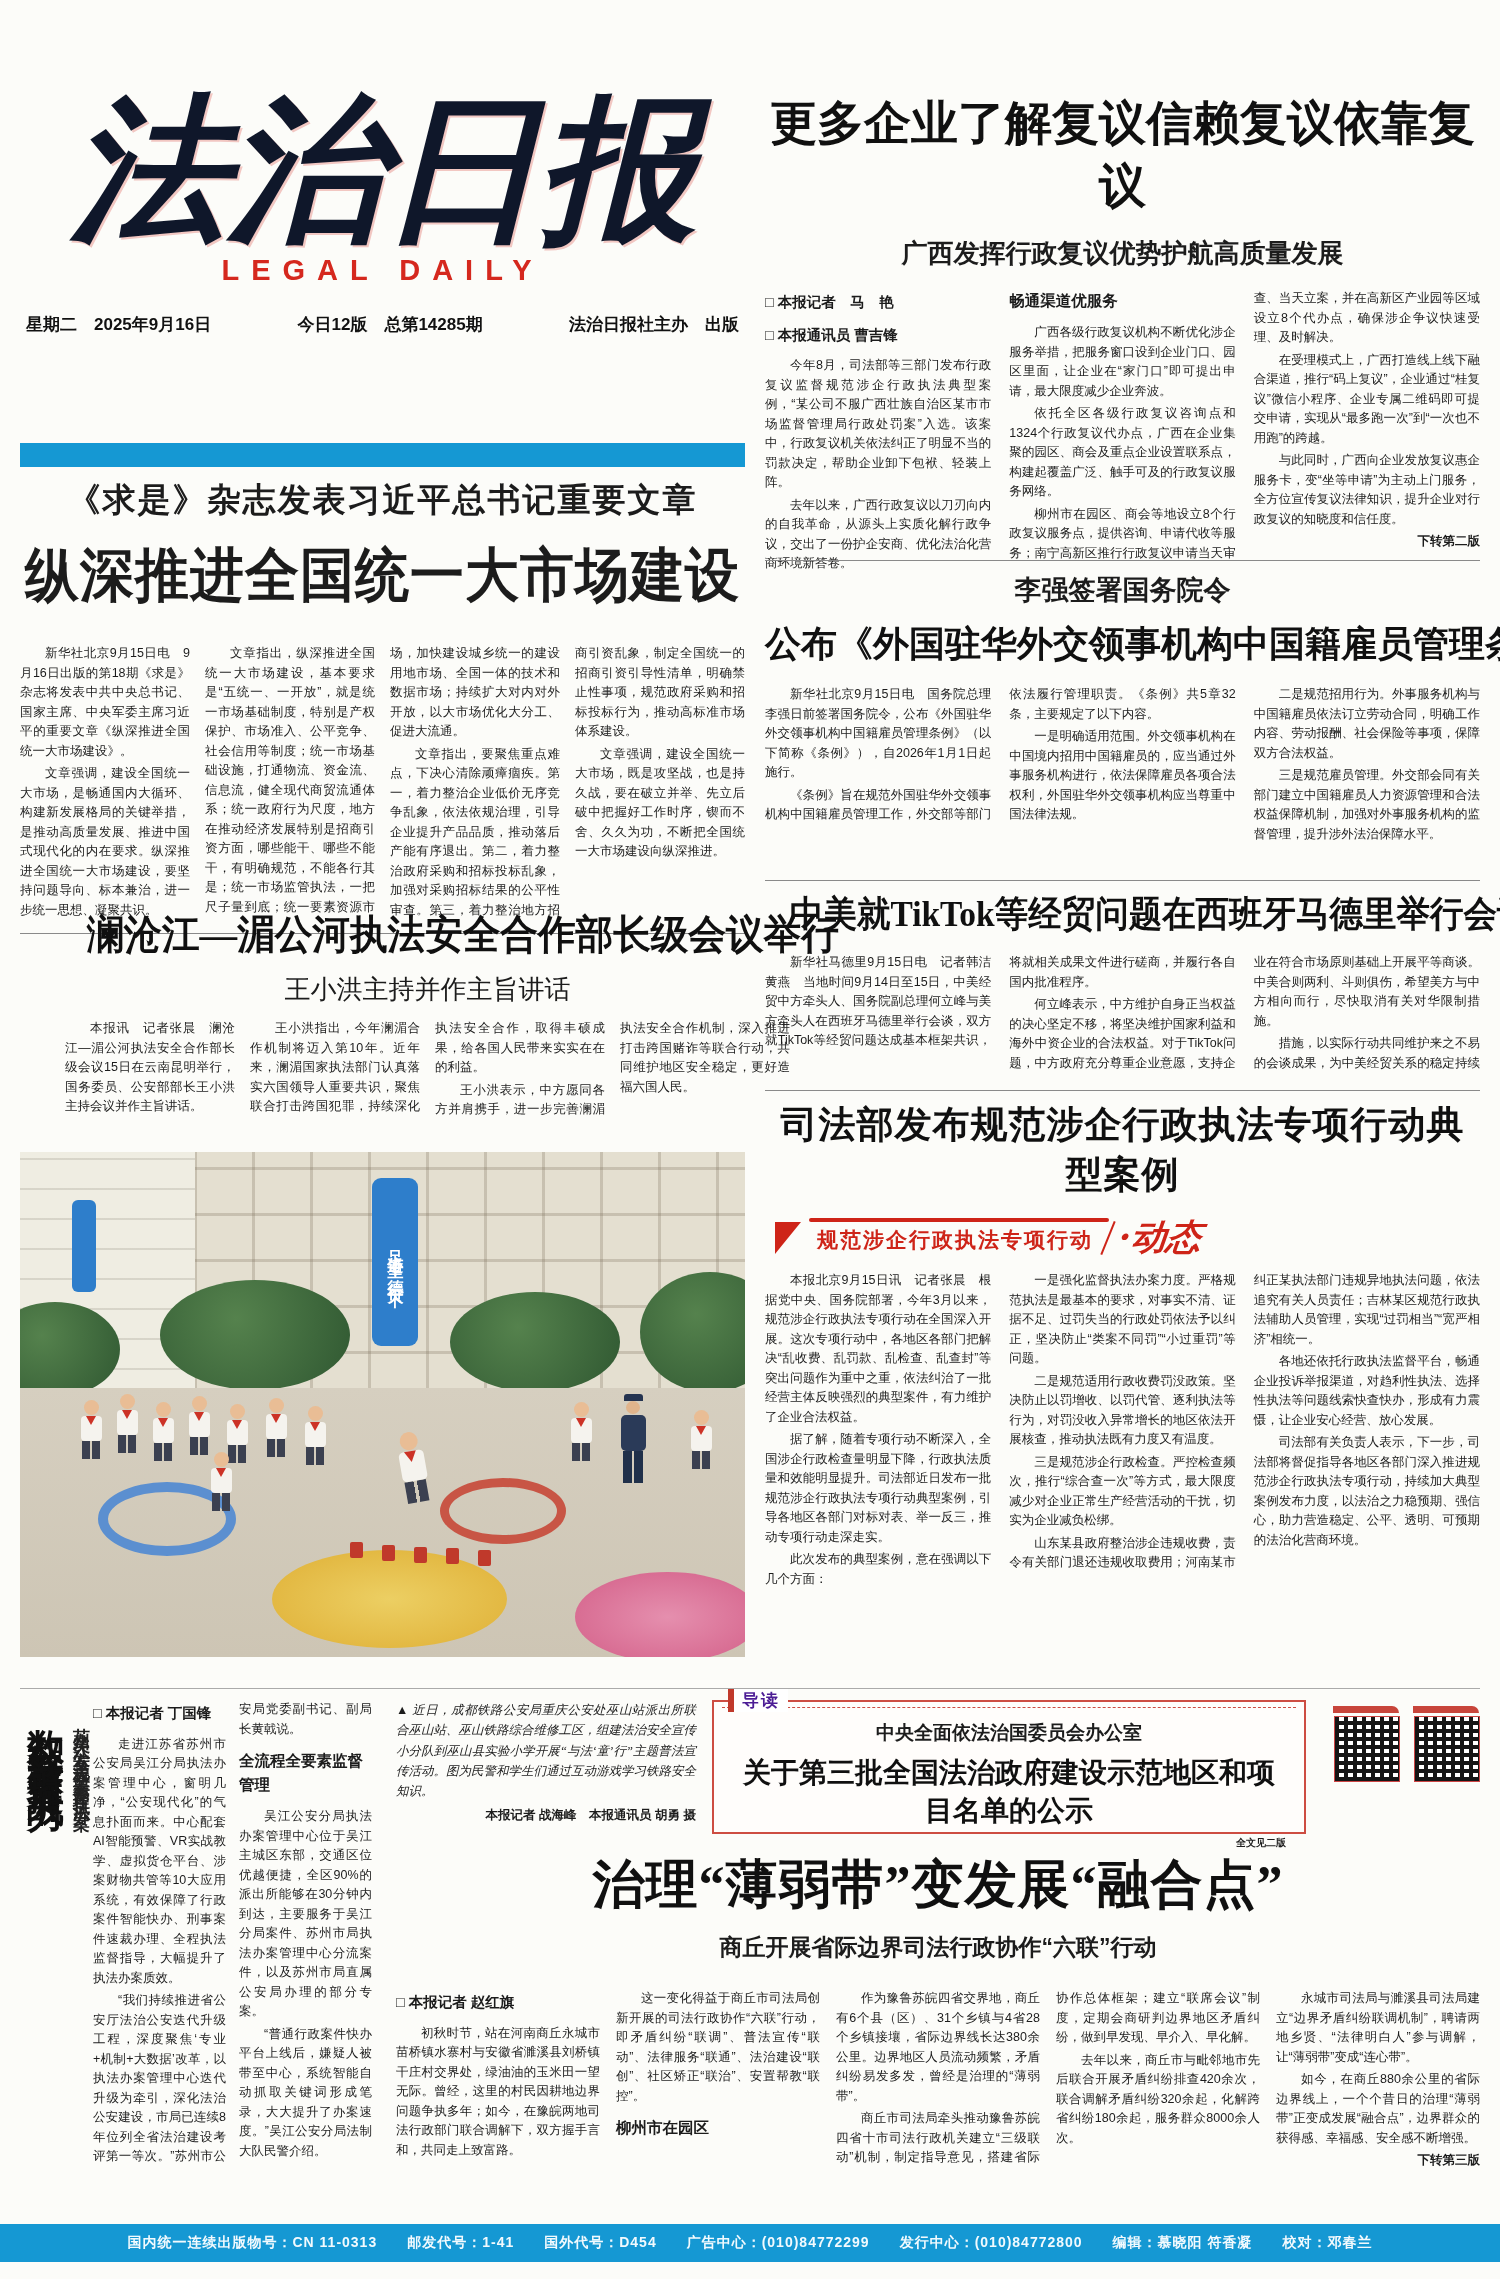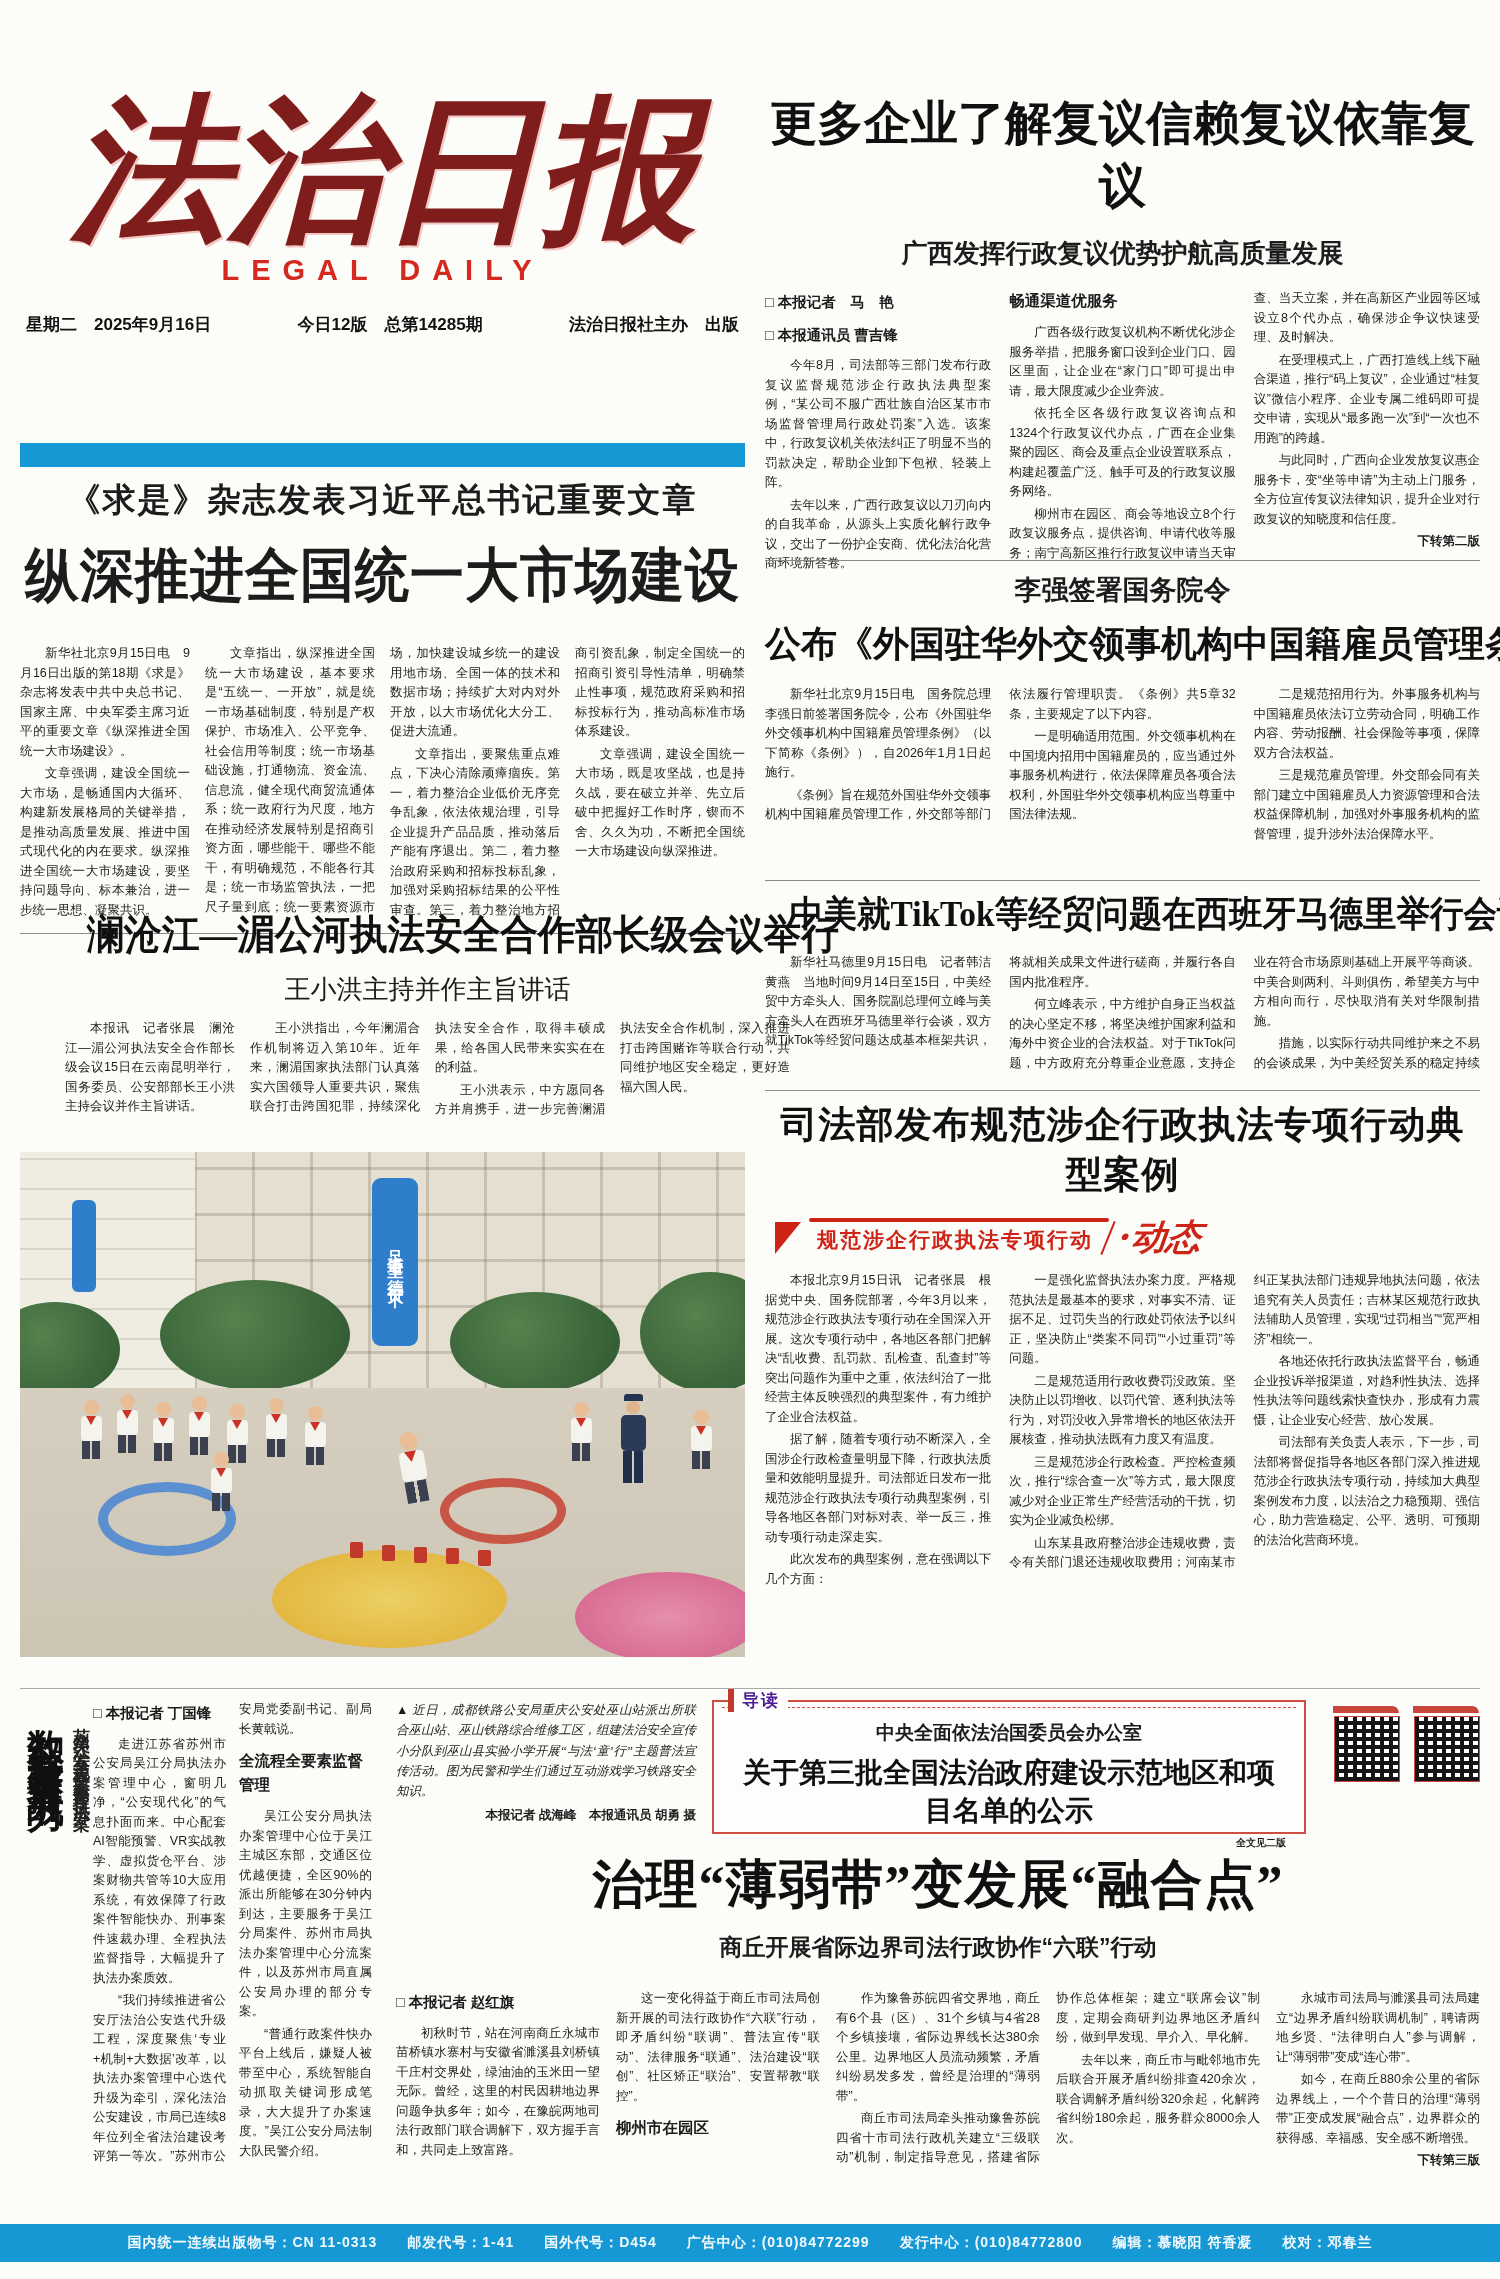--- a/index.html
+++ b/index.html
@@ -2,21 +2,21 @@
 <html><head>
 <meta charset="utf-8">
 <style>
   html,body{margin:0;padding:0;background:#e8e8e6;}
   #page{position:relative;width:1500px;height:2279px;margin:0 auto;background:#fcfcf9;
         font-family:"Liberation Sans","DejaVu Sans",sans-serif;color:#1c1c1c;overflow:hidden;}
 
   
   .masthead{position:absolute;left:20px;top:28px;width:725px;height:405px;text-align:center;}
   .mast-title{margin-top:58px;font-family:"DejaVu Serif","Liberation Serif",serif;
-      font-weight:bold;font-style:italic;font-size:158px;line-height:1.05;color:#7f1d1d;
+      font-weight:bold;font-style:italic;font-size:158px;line-height:1.05;color:#0f172a;
       letter-spacing:-2px;text-shadow:2px 2px 0 rgba(213,40,30,.25);}
   .mast-en{margin-top:2px;font-size:29px;font-weight:bold;letter-spacing:12px;color:#d5281e;}
   .dateline{margin-top:26px;display:flex;justify-content:space-between;align-items:flex-end;
       font-size:17px;font-weight:bold;color:#111;padding:0 6px;}
   .bluebar{position:absolute;left:20px;top:443px;width:725px;height:24px;background:#1598d3;}
 
   
   .bt{font-size:12.5px;line-height:1.56;text-align:justify;}
   .bt p{margin:0 0 3px;text-indent:2em;}
   .bt p.byline{ text-indent:0;font-weight:bold;font-size:14.5px;margin:2px 0 10px;}

